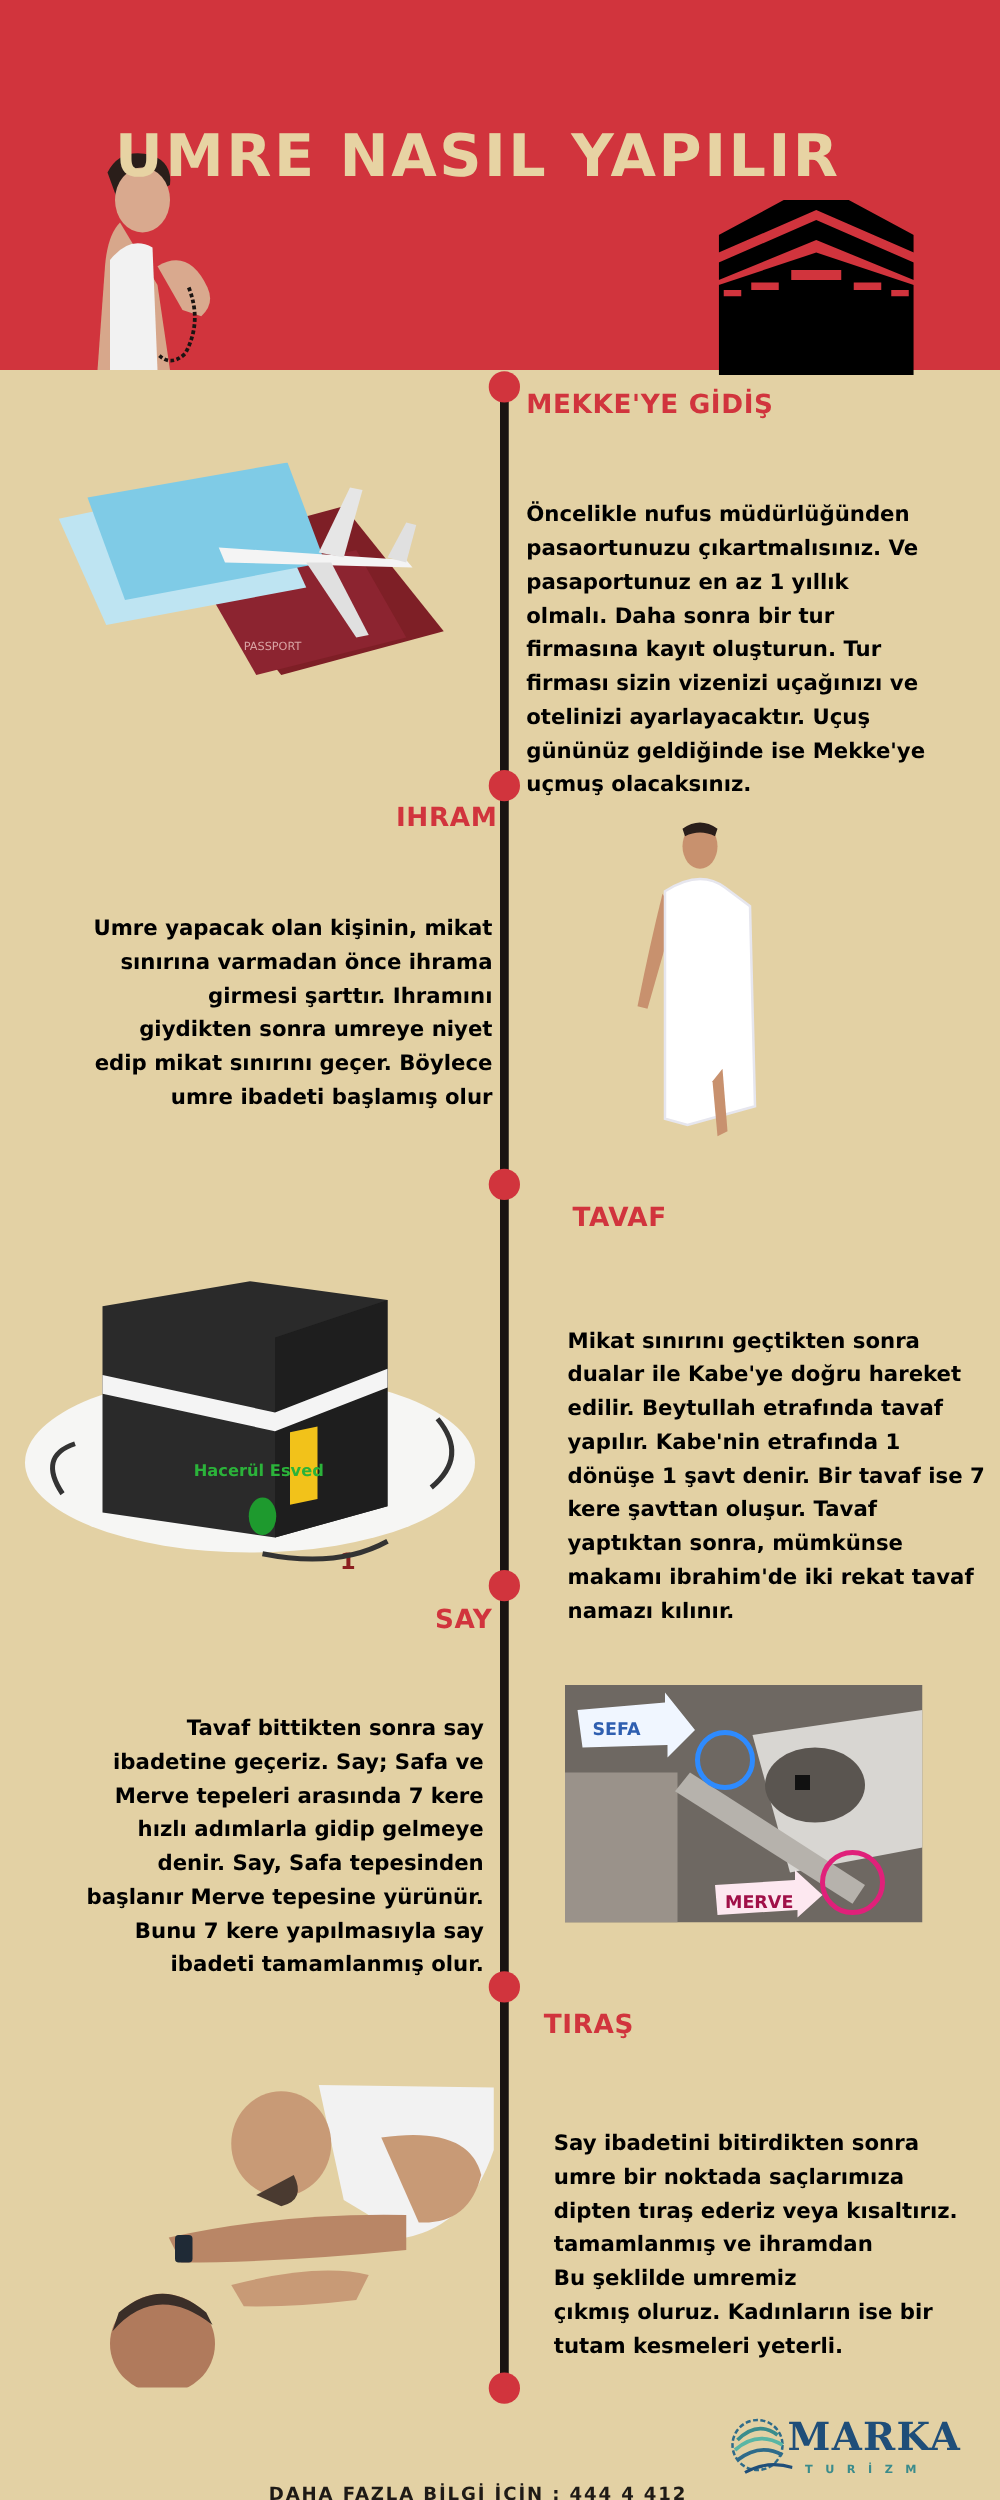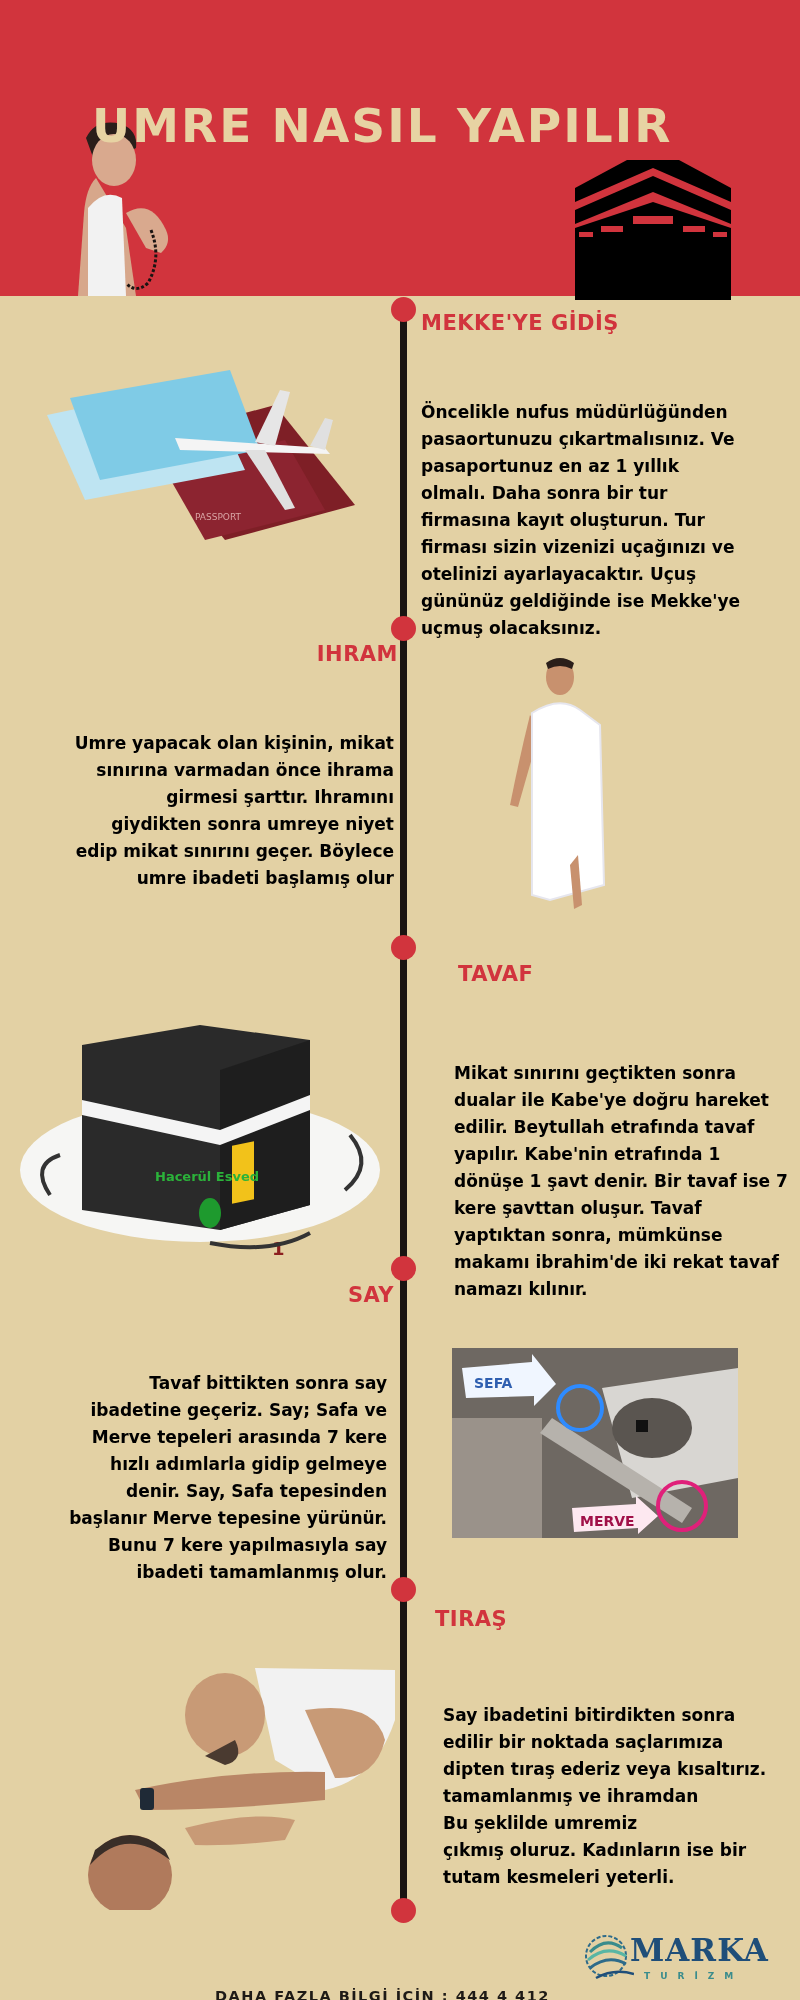--- a/index.html
+++ b/index.html
@@ -180,21 +180,21 @@
   <circle cx="230" cy="158" r="24" fill="none" stroke="#E0207A" stroke-width="4"></circle>
   <polygon points="10,20 80,14 80,6 104,36 82,58 82,48 14,50" fill="#F0F6FF"></polygon>
   <text x="22" y="40" font-size="14" font-weight="bold" fill="#2F5FB0" font-family="DejaVu Sans, sans-serif">SEFA</text>
   <polygon points="120,160 184,156 184,148 206,168 186,186 186,180 122,184" fill="#FDE8F0"></polygon>
   <text x="128" y="178" font-size="14" font-weight="bold" fill="#A01048" font-family="DejaVu Sans, sans-serif">MERVE</text>
 </svg>
 
 <div class="heading" style="left:435px; top:1607px;">TIRAŞ</div>
 <div class="body-text" style="left:443px; top:1702px;">
   <span>Say ibadetini bitirdikten sonra</span>
-  <span>edilir bir noktada saçlarımıza</span>
+  <span>umre bir noktada saçlarımıza</span>
   <span>dipten tıraş ederiz veya kısaltırız.</span>
   <span>tamamlanmış ve ihramdan</span>
   <span>Bu şeklilde umremiz</span>
   <span>çıkmış oluruz. Kadınların ise bir</span>
   <span>tutam kesmeleri yeterli.</span>
 </div>
 <svg class="illus" style="left:75px; top:1660px; width:325px; height:250px;" viewBox="0 0 325 250">
   <path d="M180 8 L320 10 L320 60 Q300 120 250 130 L200 100 Z" fill="#F2F2F2"></path>
   <path d="M230 50 Q300 40 310 80 Q300 120 260 118 Z" fill="#C89A76"></path>
   <ellipse cx="150" cy="55" rx="40" ry="42" fill="#C89A76"></ellipse>

